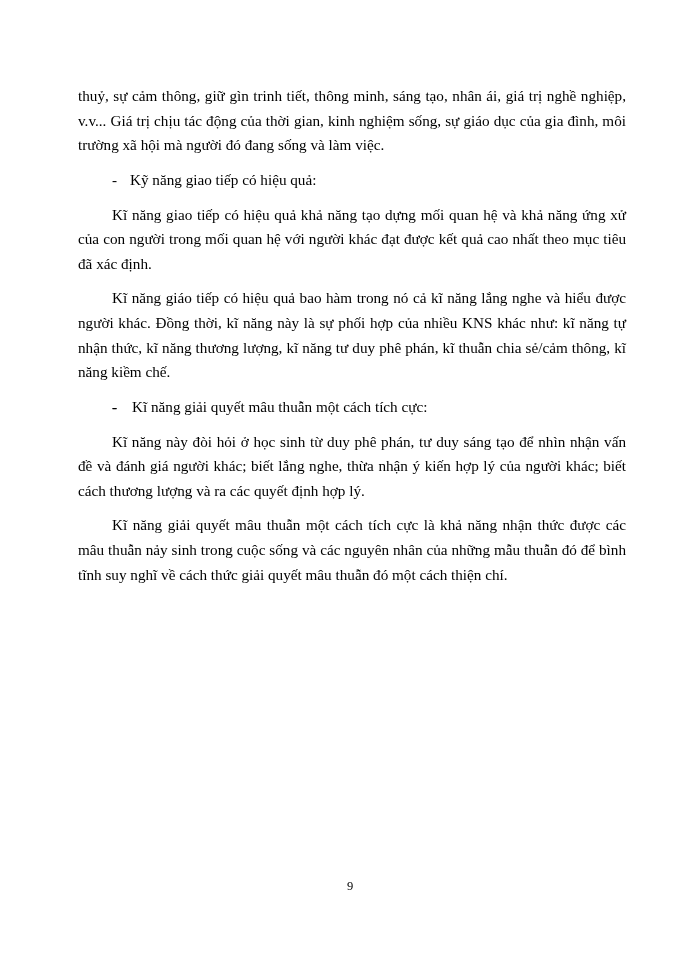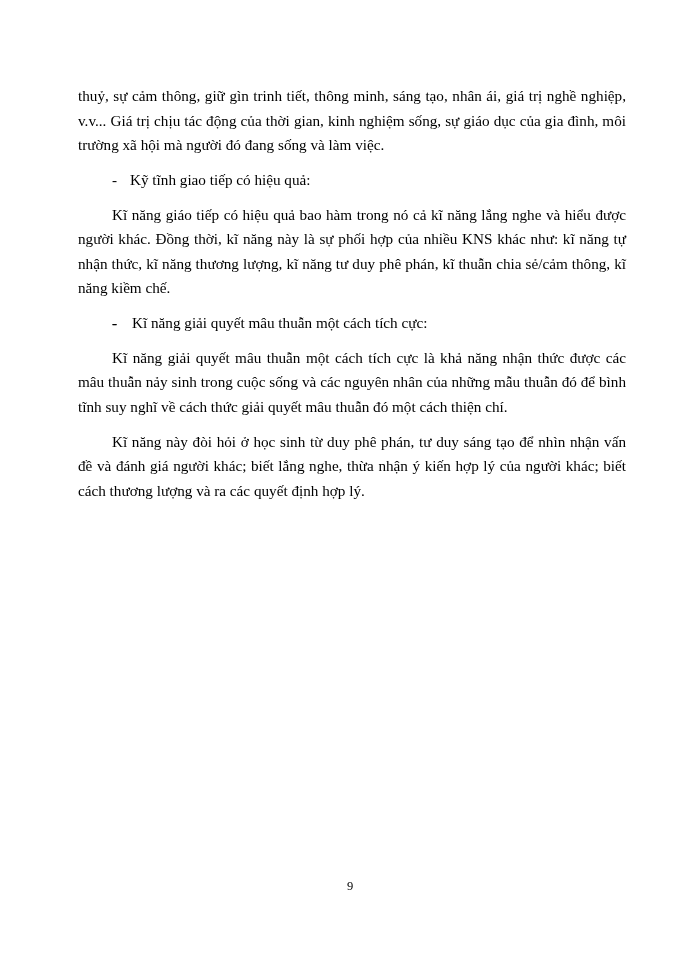--- a/index.html
+++ b/index.html
@@ -72,37 +72,38 @@
 <body>
 
 <div class="page">
   <div class="doc-body">
 
     <p class="para no-indent">thuỷ, sự cảm thông, giữ gìn trinh tiết, thông minh, sáng tạo, nhân ái, giá trị nghề nghiệp, v.v... Giá trị chịu tác động của thời gian, kinh nghiệm sống, sự giáo dục của gia đình, môi trường xã hội mà người đó đang sống và làm việc.</p>
 
 
     <p class="bullet-para">
       <span class="dash">-</span>
-      <span class="bullet-text">Kỹ tĩnh giao tiếp có hiệu quả:</span>
+      <span class="bullet-text">Kỹ năng giao tiếp có hiệu quả:</span>
     </p>
 
+    <p class="para">Kĩ năng giao tiếp có hiệu quả khả năng tạo dựng mối quan hệ và khả năng ứng xử của con người trong mối quan hệ với người khác đạt được kết quả cao nhất theo mục tiêu đã xác định.</p>
 
     <p class="para">Kĩ năng giáo tiếp có hiệu quả bao hàm trong nó cả kĩ năng lắng nghe và hiểu được người khác. Đồng thời, kĩ năng này là sự phối hợp của nhiều KNS khác như: kĩ năng tự nhận thức, kĩ năng thương lượng, kĩ năng tư duy phê phán, kĩ thuẫn chia sẻ/cảm thông, kĩ năng kiềm chế.</p>
 
     <p class="bullet-para">
       <span class="dash">-</span>
     </p>
 
 
 
     <p class="bullet-para tight">
       <span class="dash">-</span>
       <span class="bullet-text">Kĩ năng giải  quyết mâu thuẫn một cách tích cực:</span>
     </p>
 
+    <p class="para">Kĩ năng này đòi hỏi ở học sinh từ duy phê phán, tư duy sáng tạo để nhìn nhận vấn đề và đánh giá người khác; biết lắng nghe, thừa nhận ý kiến hợp lý của người khác; biết cách thương lượng và ra các quyết định hợp lý.</p>
+
     <p class="para">Kĩ năng giải  quyết mâu thuẫn một cách tích cực là khả năng nhận thức được các mâu thuẫn nảy sinh trong cuộc sống và các nguyên nhân của những mẫu thuẫn đó để bình tĩnh suy nghĩ về cách thức giải  quyết mâu thuẫn đó một cách thiện chí.</p>
-
-    <p class="para">Kĩ năng này đòi hỏi ở học sinh từ duy phê phán, tư duy sáng tạo để nhìn nhận vấn đề và đánh giá người khác; biết lắng nghe, thừa nhận ý kiến hợp lý của người khác; biết cách thương lượng và ra các quyết định hợp lý.</p>
 
   </div>
 
   <div class="page-number">9</div>
 </div>
 
 </body></html>

